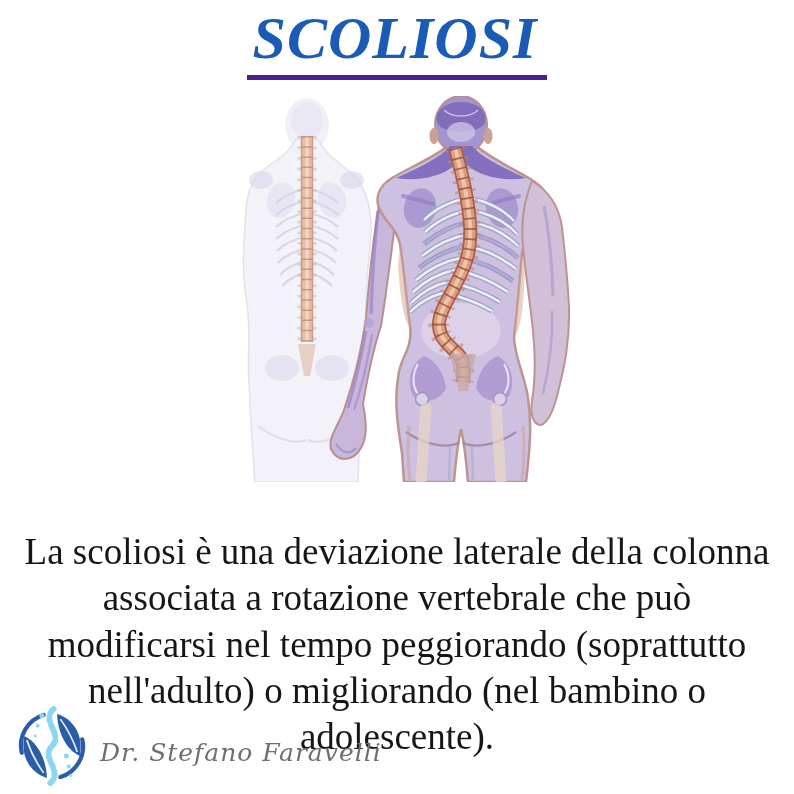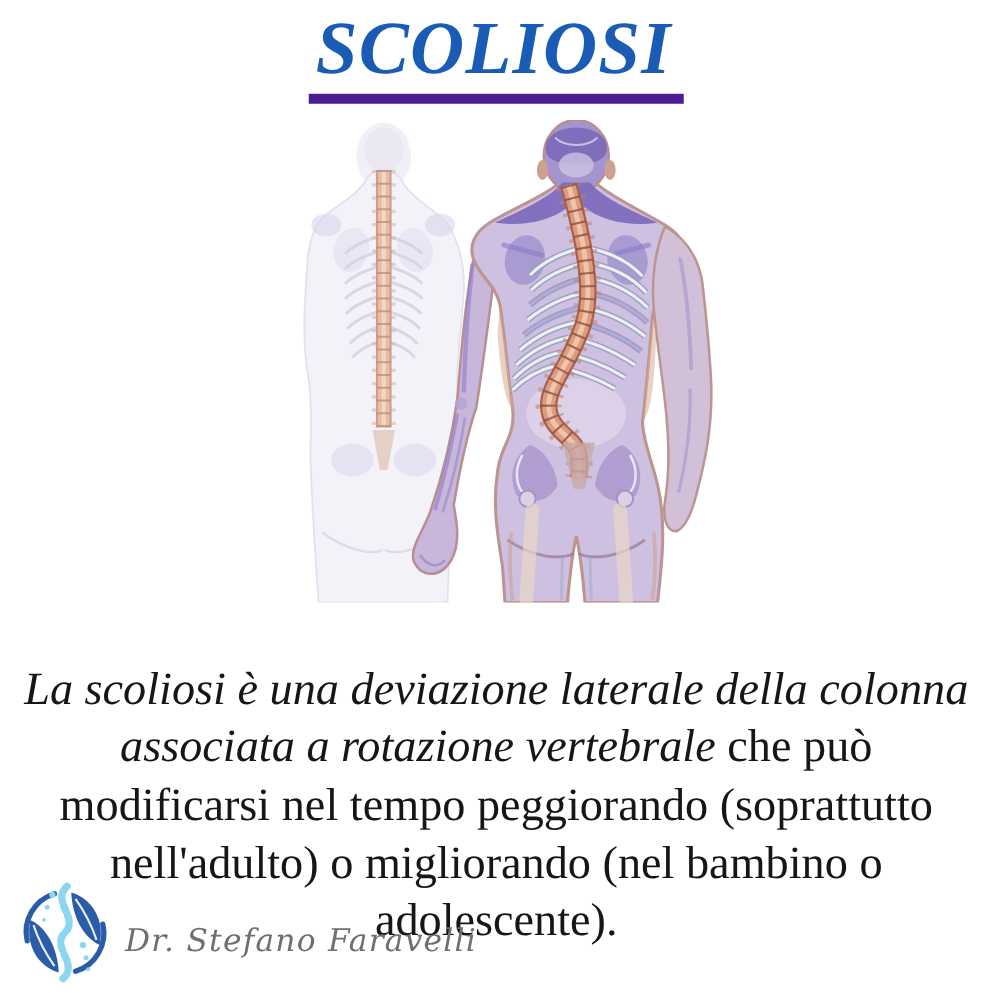--- a/index.html
+++ b/index.html
@@ -3,28 +3,28 @@
 <meta charset="utf-8">
 <style>
   html,body{margin:0;padding:0;background:#ffffff;}
   .poster{
     position:relative;width:794px;height:794px;background:#ffffff;overflow:hidden;
     font-family:"Liberation Serif", serif;
   }
   .title-wrap{position:absolute;top:8px;left:0;width:794px;text-align:center;}
   .title{
     display:inline-block;font-size:60px;line-height:1.0;font-weight:bold;font-style:italic;
-    color:#1a5cb5;letter-spacing:1px;border-bottom:8px solid #4c1d95;padding:0 10px 7px 6px;
+    color:#1a5cb5;letter-spacing:1px;border-bottom:5px solid #4c1d95;padding:0 10px 7px 6px;
   }
   .illustration{position:absolute;left:228px;top:96px;width:344px;height:386px;}
   .body-text{
     position:absolute;top:492px;left:17px;width:760px;text-align:center;
     font-size:37px;line-height:1.25;color:#161616;
   }
-  .body-text .it{font-style:italic;}
+  .body-text .it{}
   .footer-logo{position:absolute;left:10px;top:704px;width:84px;height:84px;}
   .signature{
     position:absolute;left:100px;top:738px;font-family:"DejaVu Serif", serif;
     font-style:italic;font-size:25px;color:#6e6e74;letter-spacing:1px;
   }
 </style>
 </head>
 <body>
 
 <div class="poster">

